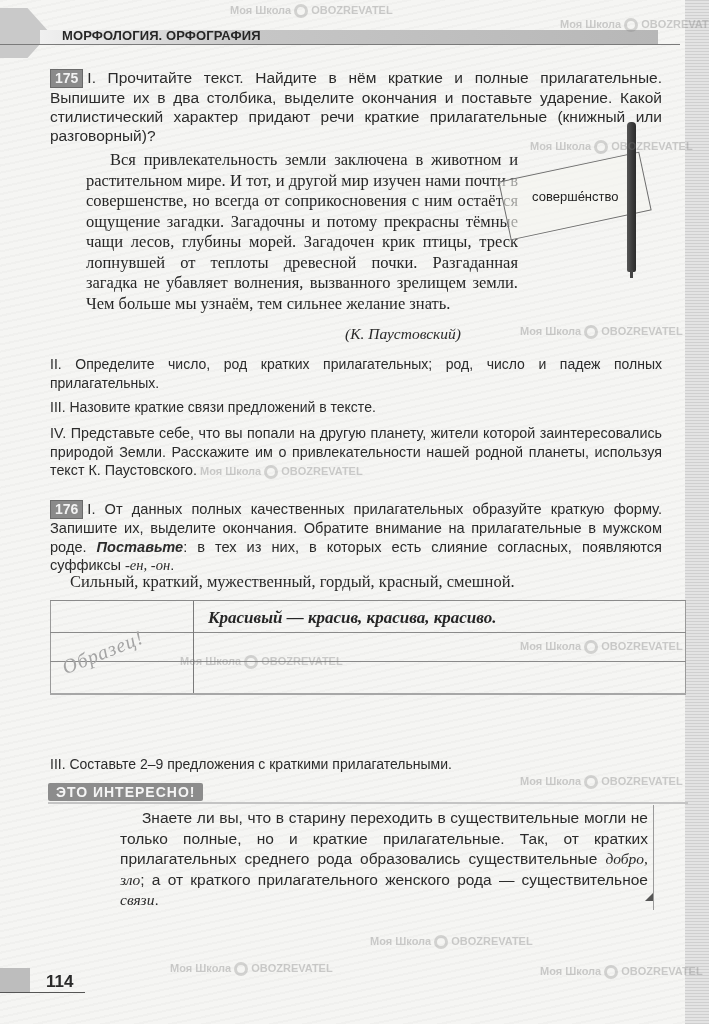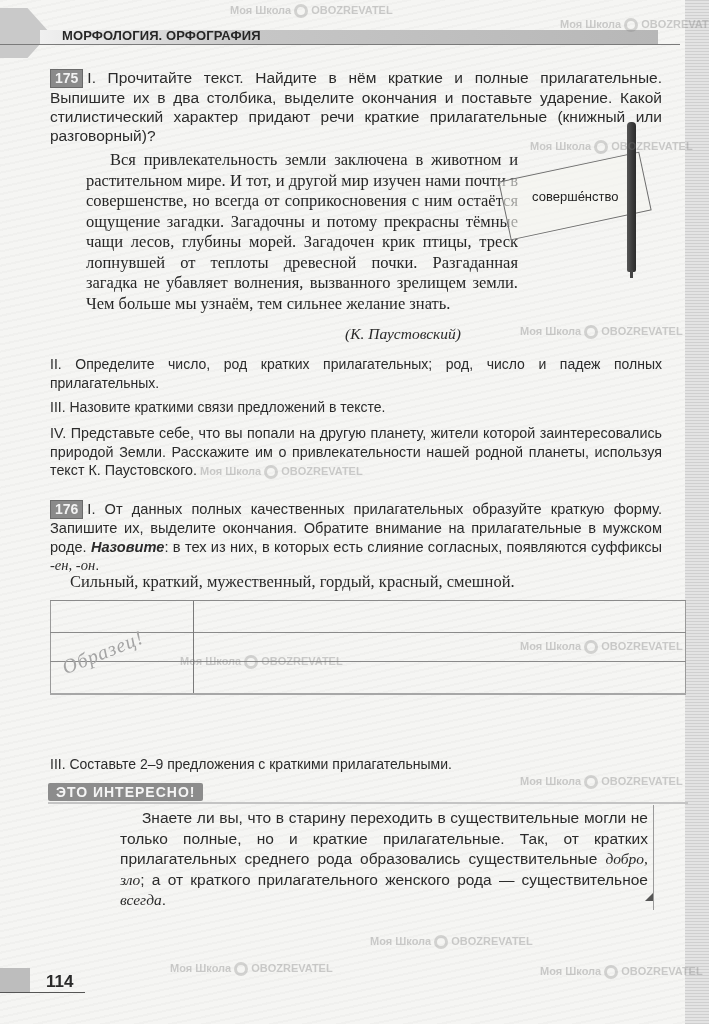--- a/index.html
+++ b/index.html
@@ -135,45 +135,46 @@
   <div class="serif quote-text">Вся привлекательность земли заключена в животном и растительном мире. И тот, и другой мир изучен нами почти в совершенстве, но всегда от соприкосновения с ним остаётся ощущение загадки. Загадочны и потому прекрасны тёмные чащи лесов, глубины морей. Загадочен крик птицы, треск лопнувшей от теплоты древесной почки. Разгаданная загадка не убавляет волнения, вызванного зрелищем земли. Чем больше мы узнаём, тем сильнее желание знать.</div>
   <div class="author">(К. Паустовский)</div>
 
   <div class="vocab-card">
     <span class="vocab-word">соверше́нство</span>
   </div>
   <div class="pen-shaft"></div>
   <div class="pen-tip"></div>
 
   <div class="task small" style="top:355px;">II. Определите число, род кратких прилагательных; род, число и падеж полных прилагательных.</div>
-  <div class="task small" style="top:398px;">III. Назовите краткими связи предложений в тексте.</div>
+  <div class="task small" style="top:398px;">III. Назовите краткие связи предложений в тексте.</div>
   <div class="task small" style="top:424px; font-size:14.3px;">IV. Представьте себе, что вы попали на другую планету, жители которой заинтересовались природой Земли. Расскажите им о привлекательности нашей родной планеты, используя текст К. Паустовского.</div>
 
   <div class="task small" style="top:500px; font-size:14.6px;">
-    <span class="ex-num">176</span><span>I. От данных полных качественных прилагательных образуйте краткую форму. Запишите их, выделите окончания. Обратите внимание на прилагательные в мужском роде. </span><b class="em">Назовите</b><span>: в тех из них, в которых есть слияние согласных, появляются суффиксы </span><i class="em">-ен, -он</i><span>.</span>
+    <span class="ex-num">176</span><span>I. От данных полных качественных прилагательных образуйте краткую форму. Запишите их, выделите окончания. Обратите внимание на прилагательные в мужском роде. </span><b class="em">Поставьте</b><span>: в тех из них, в которых есть слияние согласных, появляются суффиксы </span><i class="em">-ен, -он</i><span>.</span>
   </div>
 
   <div class="sample-list">Сильный, краткий, мужественный, гордый, красный, смешной.</div>
 
   <div class="table">
     <div class="left-line"></div>
     <div class="right-line"></div>
     <div class="row-line" style="top:31px;"></div>
     <div class="row-line" style="top:60px;"></div>
     <div class="col-line"></div>
     <div class="sample-label">Образец!</div>
+    <div class="sample-row">Красивый — красив, красива, красиво.</div>
   </div>
 
   <div class="task small" style="top:755px;">III. Составьте 2–9 предложения с краткими прилагательными.</div>
 
   <div class="interesting-badge">ЭТО ИНТЕРЕСНО!</div>
   <div class="interesting-rule"></div>
   <div class="interesting-side"></div>
   <div class="interesting-box">
-    <span>Знаете ли вы, что в старину переходить в существительные могли не только полные, но и краткие прилагательные. Так, от кратких прилагательных среднего рода образовались существительные </span><i class="em">добро, зло</i><span>; а от краткого прилагательного женского рода — существительное </span><i class="em">всегда</i><span>.</span>
+    <span>Знаете ли вы, что в старину переходить в существительные могли не только полные, но и краткие прилагательные. Так, от кратких прилагательных среднего рода образовались существительные </span><i class="em">добро, зло</i><span>; а от краткого прилагательного женского рода — существительное </span><i class="em">связи</i><span>.</span>
   </div>
   <div class="corner-mark"></div>
 
   <div class="page-number-tab"></div>
   <div class="page-number">114</div>
   <div class="page-number-rule"></div>
 
   <div class="wm" style="left:230px; top:4px;"><span>Моя Школа</span><span class="c"></span><span>OBOZREVATEL</span></div>
   <div class="wm" style="left:560px; top:18px;"><span>Моя Школа</span><span class="c"></span><span>OBOZREVATEL</span></div>
   <div class="wm" style="left:530px; top:140px;"><span>Моя Школа</span><span class="c"></span><span>OBOZREVATEL</span></div>

